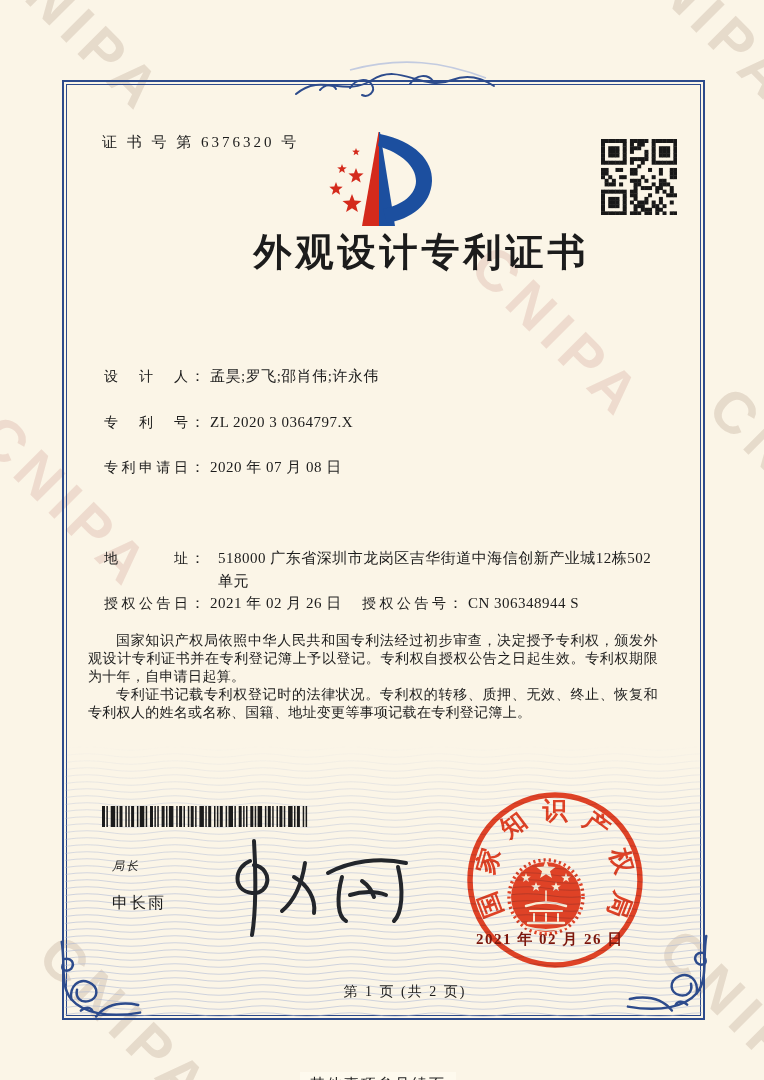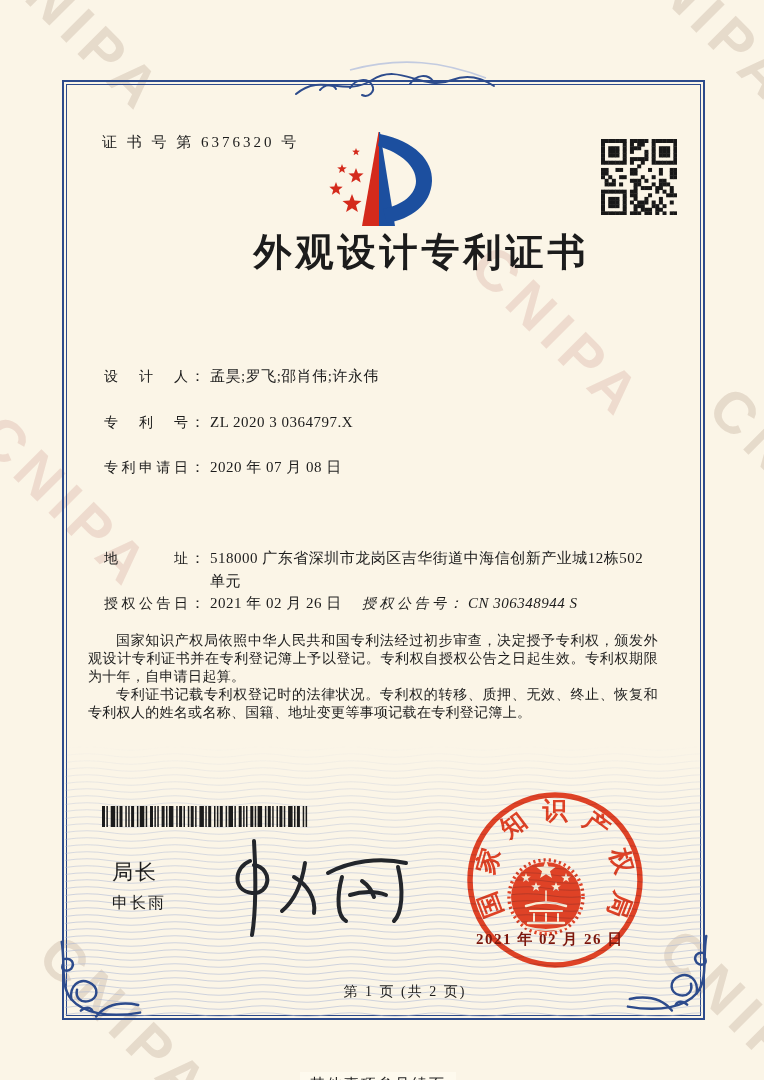--- a/index.html
+++ b/index.html
@@ -24,28 +24,28 @@
   .cert-no{position:absolute;left:102px;top:133px;font-size:15px;letter-spacing:3px;}
   .title{position:absolute;left:62px;top:227px;width:719px;text-align:center;font-size:38px;font-weight:bold;letter-spacing:4px;}
 
   #logo{position:absolute;left:316px;top:130px;}
   #qr{position:absolute;left:601px;top:139px;}
 
   .row{position:absolute;left:104px;width:575px;font-size:15px;line-height:23px;}
   .flabel{display:inline-block;width:84px;font-size:14px;text-align:justify;text-align-last:justify;vertical-align:top;}
   .colon{margin:0 5px 0 2px;}
   .fvalue{letter-spacing:.5px;}
-  .row-address .fvalue{display:inline-block;width:436px;vertical-align:top;}
-  .pair2{position:absolute;left:258px;top:0;font-style:italic;}
+  .row-address .fvalue{display:inline-block;width:436px;vertical-align:top;margin-left:8px;}
+  .pair2{position:absolute;left:258px;top:0;}
 
   .para{position:absolute;left:88px;width:570px;font-size:14px;line-height:18px;text-align:justify;letter-spacing:.3px;}
   .para p{margin:0;text-indent:2em;}
 
   #barcode{position:absolute;left:102px;top:806px;}
-  .sig-title{position:absolute;left:112px;top:858px;font-size:21px;letter-spacing:2px;}
+  .sig-title{position:absolute;left:112px;top:858px;font-size:12px;letter-spacing:2px;font-style:italic;}
   .sig-name{position:absolute;left:112px;top:893px;font-size:16px;letter-spacing:2px;}
   #signature{position:absolute;left:210px;top:833px;}
 
   #seal{position:absolute;left:460px;top:785px;mix-blend-mode:multiply;opacity:.95;}
   .seal-date{position:absolute;left:476px;top:930px;font-size:15px;letter-spacing:1.5px;font-weight:bold;color:#7c170d;}
 
   .page-num{position:absolute;left:62px;top:983px;width:686px;text-align:center;font-size:14px;letter-spacing:2px;}
   .note{position:absolute;left:300px;top:1072px;background:#fefaee;padding:3px 10px;font-size:15px;letter-spacing:2px;}
 </style>
 </head>

